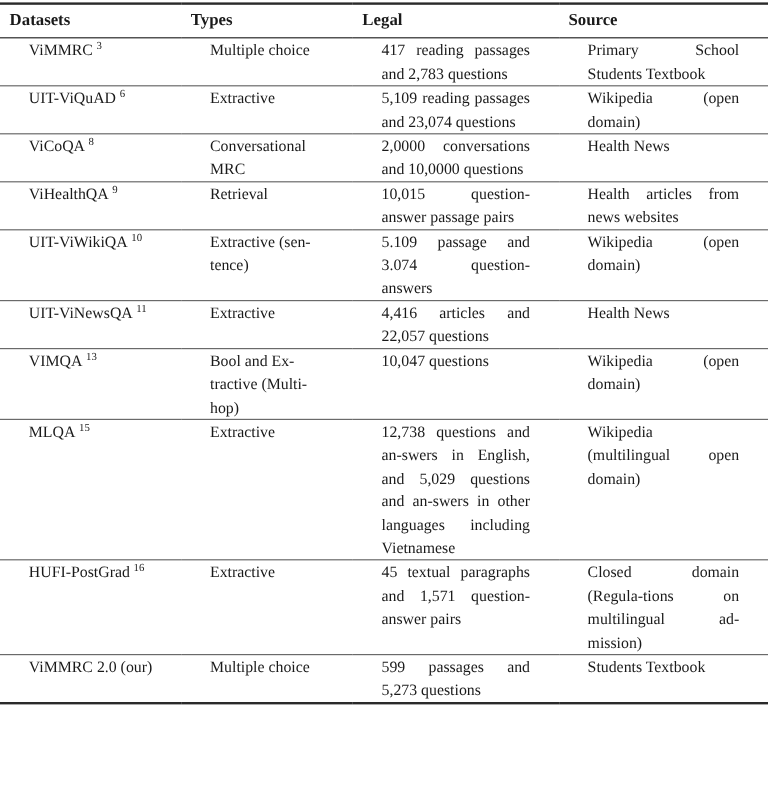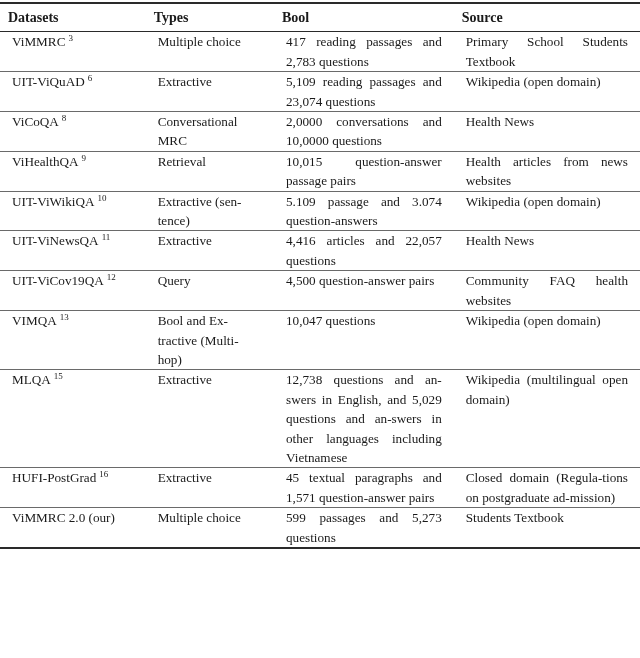--- a/index.html
+++ b/index.html
@@ -16,37 +16,37 @@
     line-height: 19.4px;
     font-family: "Liberation Serif", "DejaVu Serif", serif;
   }
   thead tr { border-top: 2px solid #2a2a2a; border-bottom: 1.5px solid #2a2a2a; }
   tbody tr { border-bottom: 1.5px solid #6a6a6a; }
   tbody tr:last-child { border-bottom: 2px solid #2a2a2a; }
   th {
     text-align: left; font-weight: bold; font-size: 14px;
     padding: 4px 6px 4px 8px; vertical-align: top;
   }
-  td { padding: 0 12px; vertical-align: top; }
+  td { padding: 0 24px; vertical-align: top; }
   td.size, td.src { text-align: justify; text-align-last: left; }
   .c1 { width: 128px; }
   .c2 { width: 108px; }
   .c3 { width: 168px; }
   .c4 { width: 176px; }
   sup { font-size: 9px; vertical-align: 5px; line-height: 0; margin-left: 3px; }
 </style>
 </head>
 <body>
 
 <table>
   <thead>
     <tr>
       <th class="c1">Datasets</th>
       <th class="c2">Types</th>
-      <th class="c3">Bool</th>
+      <th class="c3">Legal</th>
       <th class="c4">Source</th>
     </tr>
   </thead>
   <tbody id="tbody">
       <tr>
         <td class="c1"><span>ViMMRC</span><sup>3</sup></td>
         <td class="c2"><span>Multiple choice</span></td>
         <td class="c3 size"><span>417 reading passages and 2,783 questions</span></td>
         <td class="c4 src"><span>Primary School Students Textbook</span></td>
       </tr>
@@ -74,42 +74,36 @@
         <td class="c3 size"><span>5.109 passage and 3.074 question-answers</span></td>
         <td class="c4 src"><span>Wikipedia (open domain)</span></td>
       </tr>
       <tr>
         <td class="c1"><span>UIT-ViNewsQA</span><sup>11</sup></td>
         <td class="c2"><span>Extractive</span></td>
         <td class="c3 size"><span>4,416 articles and 22,057 questions</span></td>
         <td class="c4 src"><span>Health News</span></td>
       </tr>
       <tr>
-        <td class="c1"><span>UIT-ViCov19QA</span><sup>12</sup></td>
-        <td class="c2"><span>Query</span></td>
-        <td class="c3 size"><span>4,500 question-answer pairs</span></td>
-        <td class="c4 src"><span>Community FAQ health websites</span></td>
-      </tr>
-      <tr>
         <td class="c1"><span>VIMQA</span><sup>13</sup></td>
         <td class="c2"><span>Bool and Ex-tractive (Multi-hop)</span></td>
         <td class="c3 size"><span>10,047 questions</span></td>
         <td class="c4 src"><span>Wikipedia (open domain)</span></td>
       </tr>
       <tr>
         <td class="c1"><span>MLQA</span><sup>15</sup></td>
         <td class="c2"><span>Extractive</span></td>
         <td class="c3 size"><span>12,738 questions and an-swers in English, and 5,029 questions and an-swers in other languages including Vietnamese</span></td>
         <td class="c4 src"><span>Wikipedia (multilingual open domain)</span></td>
       </tr>
       <tr>
         <td class="c1"><span>HUFI-PostGrad</span><sup>16</sup></td>
         <td class="c2"><span>Extractive</span></td>
         <td class="c3 size"><span>45 textual paragraphs and 1,571 question-answer pairs</span></td>
-        <td class="c4 src"><span>Closed domain (Regula-tions on postgraduate ad-mission)</span></td>
+        <td class="c4 src"><span>Closed domain (Regula-tions on multilingual ad-mission)</span></td>
       </tr>
       <tr>
         <td class="c1"><span>ViMMRC 2.0 (our)</span><sup></sup></td>
         <td class="c2"><span>Multiple choice</span></td>
         <td class="c3 size"><span>599 passages and 5,273 questions</span></td>
         <td class="c4 src"><span>Students Textbook</span></td>
       </tr>
     </tbody>
 </table>
 

